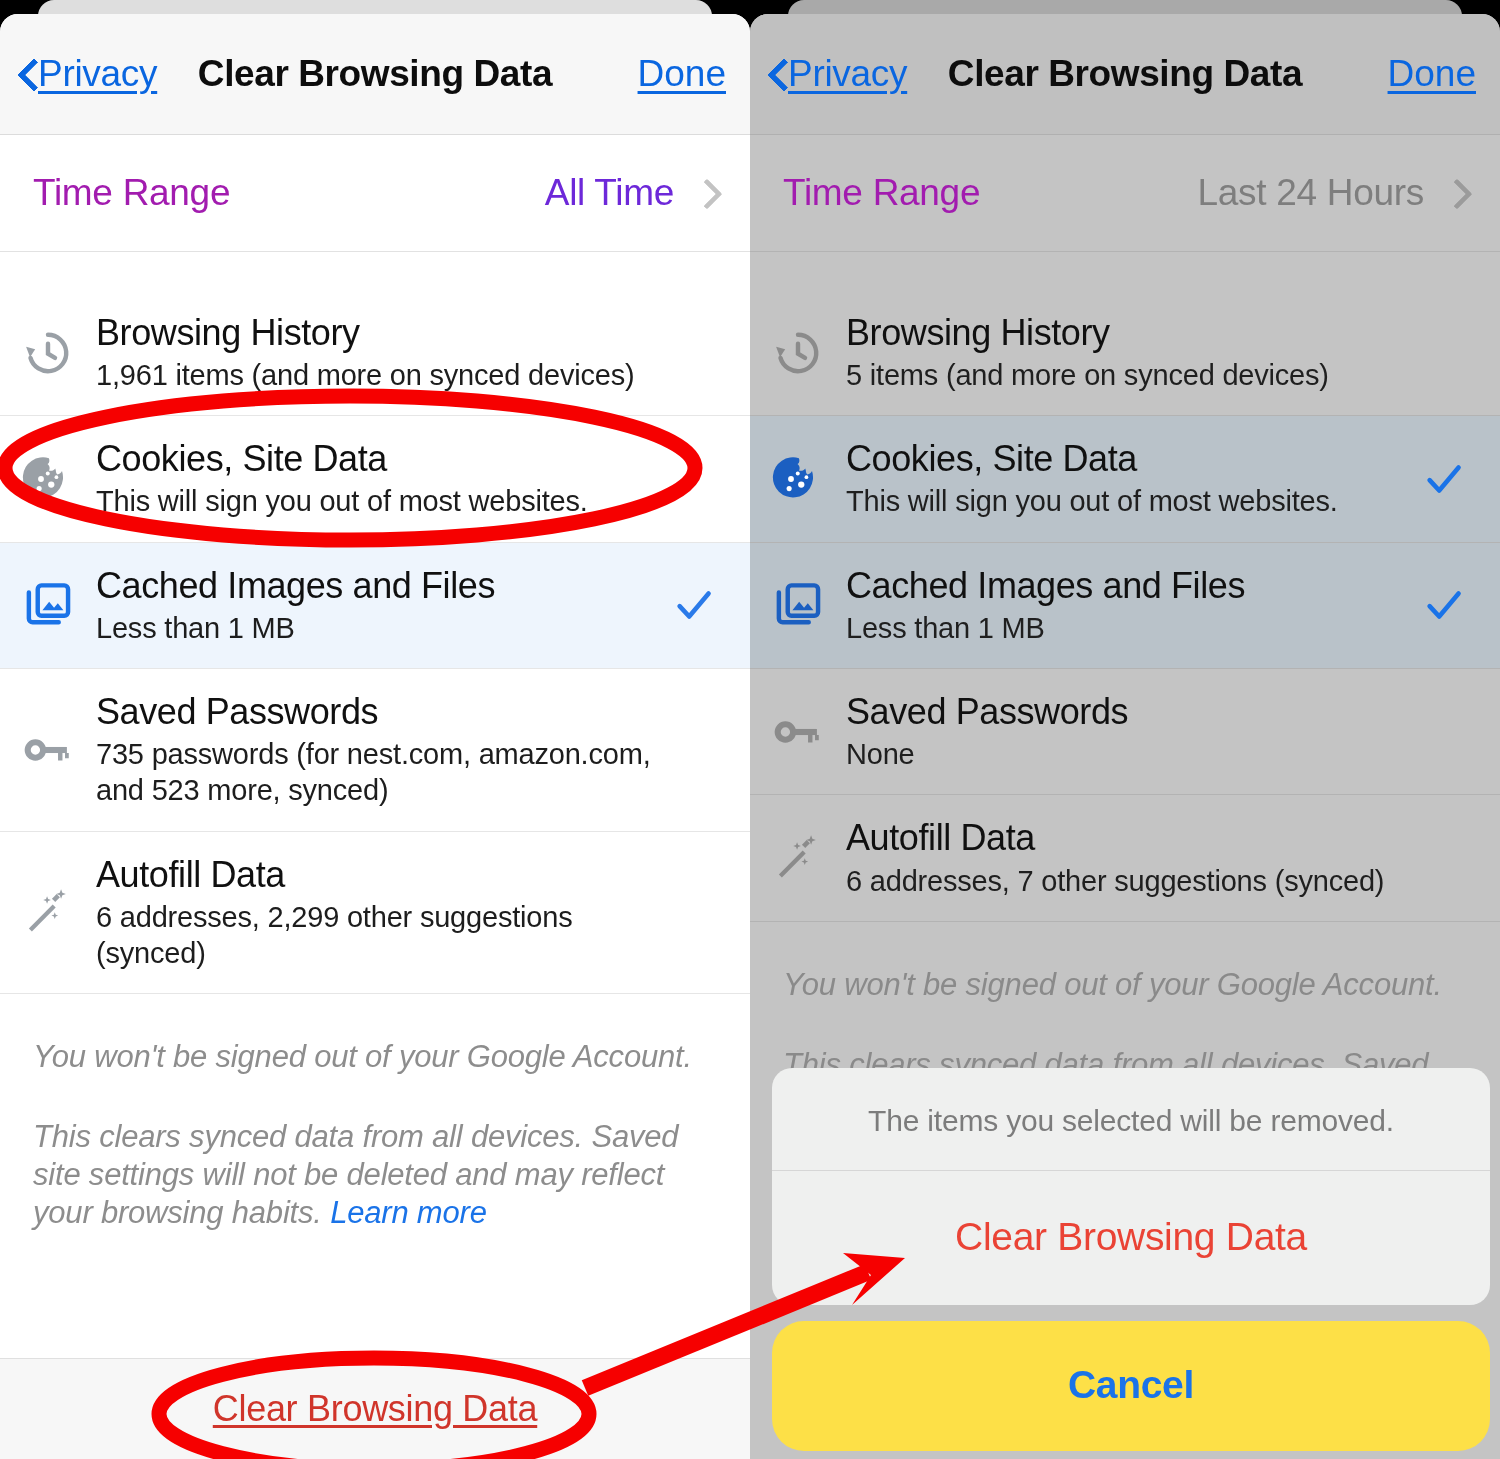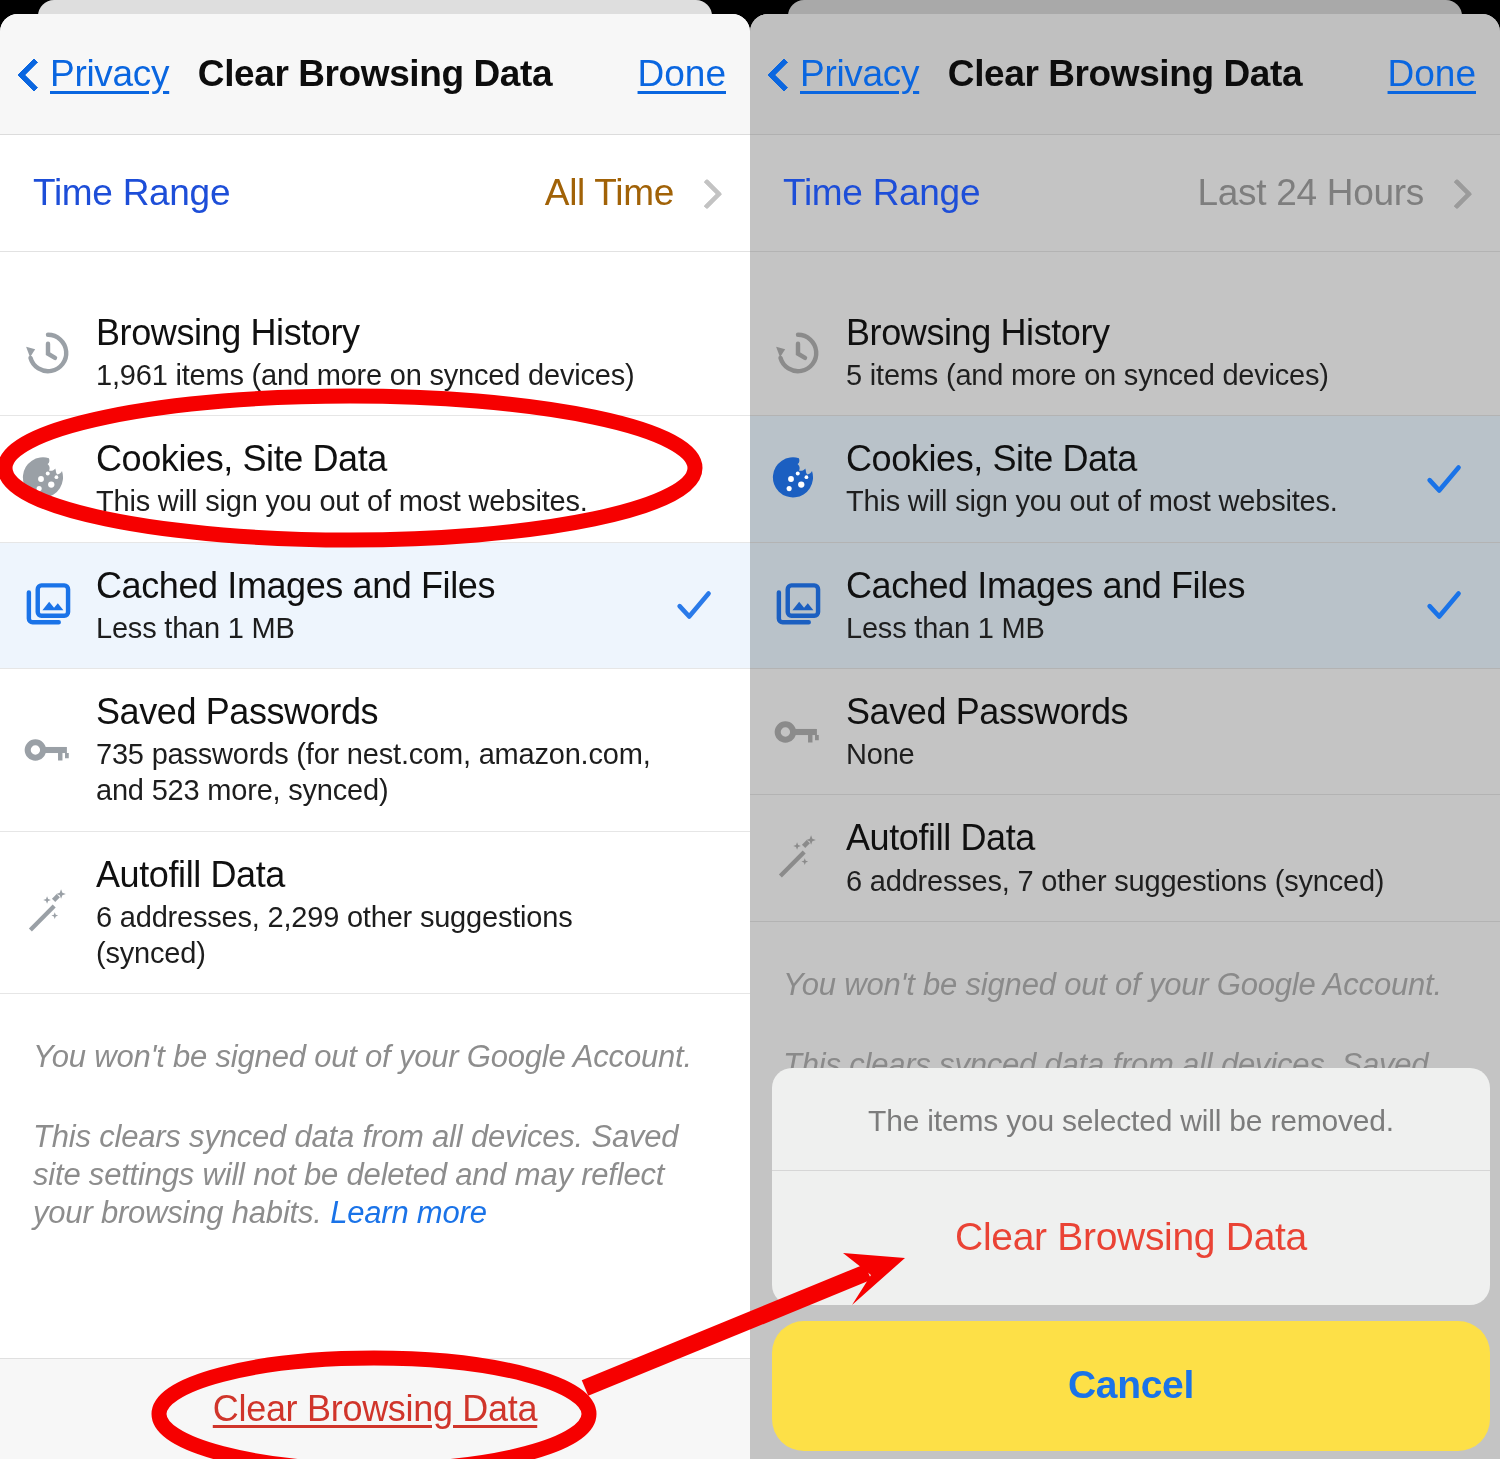--- a/index.html
+++ b/index.html
@@ -35,21 +35,21 @@
 
   
   .navbar {
     position: relative; height: 121px; background: #f7f7f7;
     border-bottom: 1px solid #dcdcdc;
     display: flex; align-items: center;
   }
   .panel-right .navbar { background: #c0c0c0; border-bottom-color:#b0b0b0; }
 
   .nav-back {
-    display: flex; align-items: center; gap: 12px;
+    display: flex; align-items: center; gap: 0;
     margin-left: 18px; cursor: pointer;
   }
   .chev-left {
     width: 20px; height: 34px; position: relative; flex: none;
   }
   .chev-left::before {
     content:""; position:absolute; left:4px; top:6px;
     width:18px; height:18px;
     border-left: 6px solid #0a66e0; border-bottom: 6px solid #0a66e0;
     transform: rotate(45deg);
@@ -72,23 +72,23 @@
 
   
   .content { position: relative; }
 
   .row-timerange {
     display: flex; align-items: center;
     height: 117px; padding: 0 26px 0 33px;
     border-bottom: 1px solid #e2e2e2;
   }
   .panel-right .row-timerange { border-bottom-color:#b3b3b3; }
-  .tr-label { font-size: 37px; color: #1d4ed8; letter-spacing: -0.3px; }
+  .tr-label { font-size: 37px; color: #a21caf; letter-spacing: -0.3px; }
   .tr-value {
-    margin-left: auto; font-size: 37px; color: #a16207; letter-spacing:-0.3px;
+    margin-left: auto; font-size: 37px; color: #6d28d9; letter-spacing:-0.3px;
   }
   .panel-right .tr-value { color: #7e7e7e; }
   .chev-right {
     width: 30px; height: 30px; margin-left: 20px; position: relative; flex:none;
   }
   .chev-right::before {
     content:""; position:absolute; left:2px; top:5px;
     width:17px; height:17px;
     border-right: 5px solid #c3c3c3; border-top: 5px solid #c3c3c3;
     transform: rotate(45deg); border-radius:2px;

